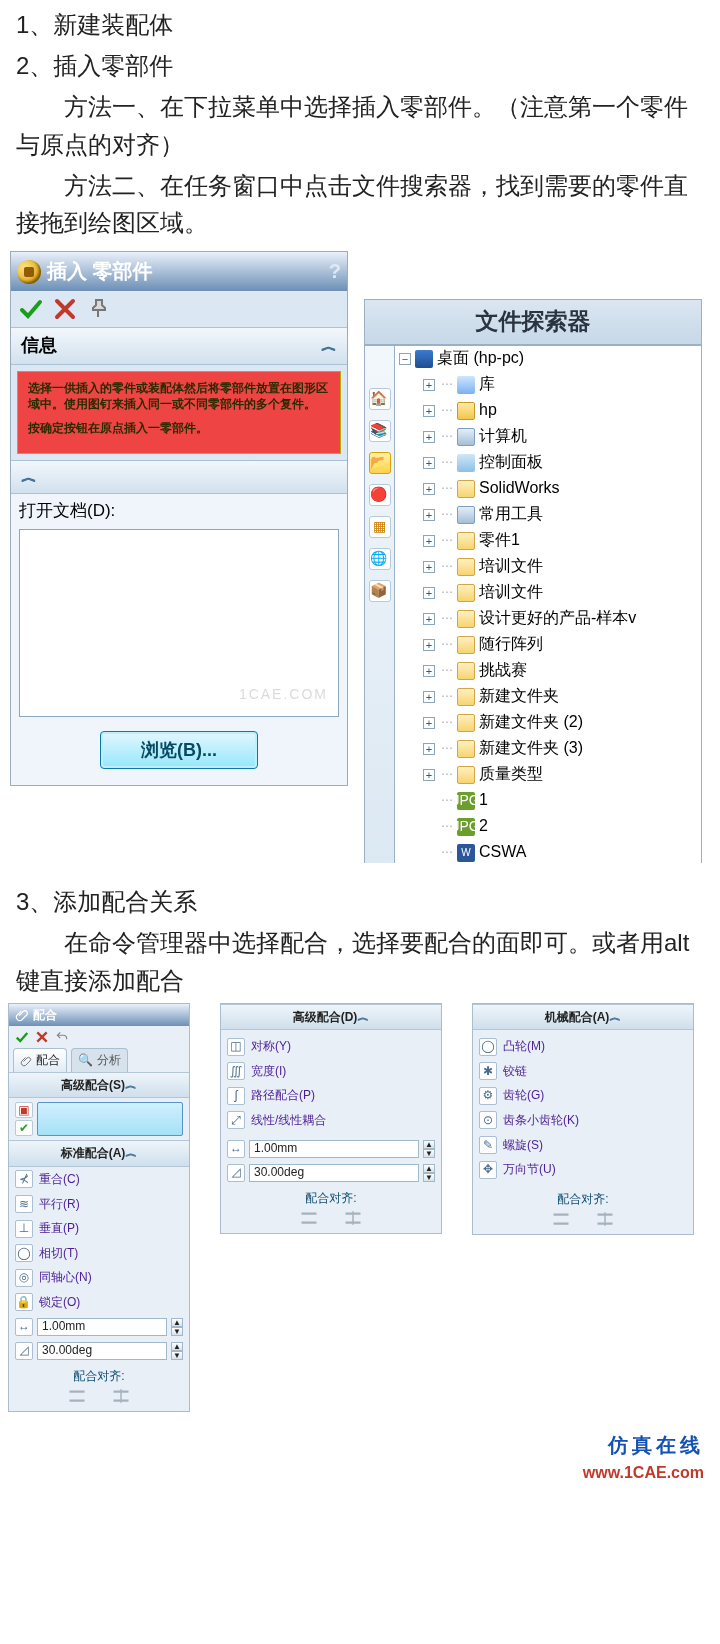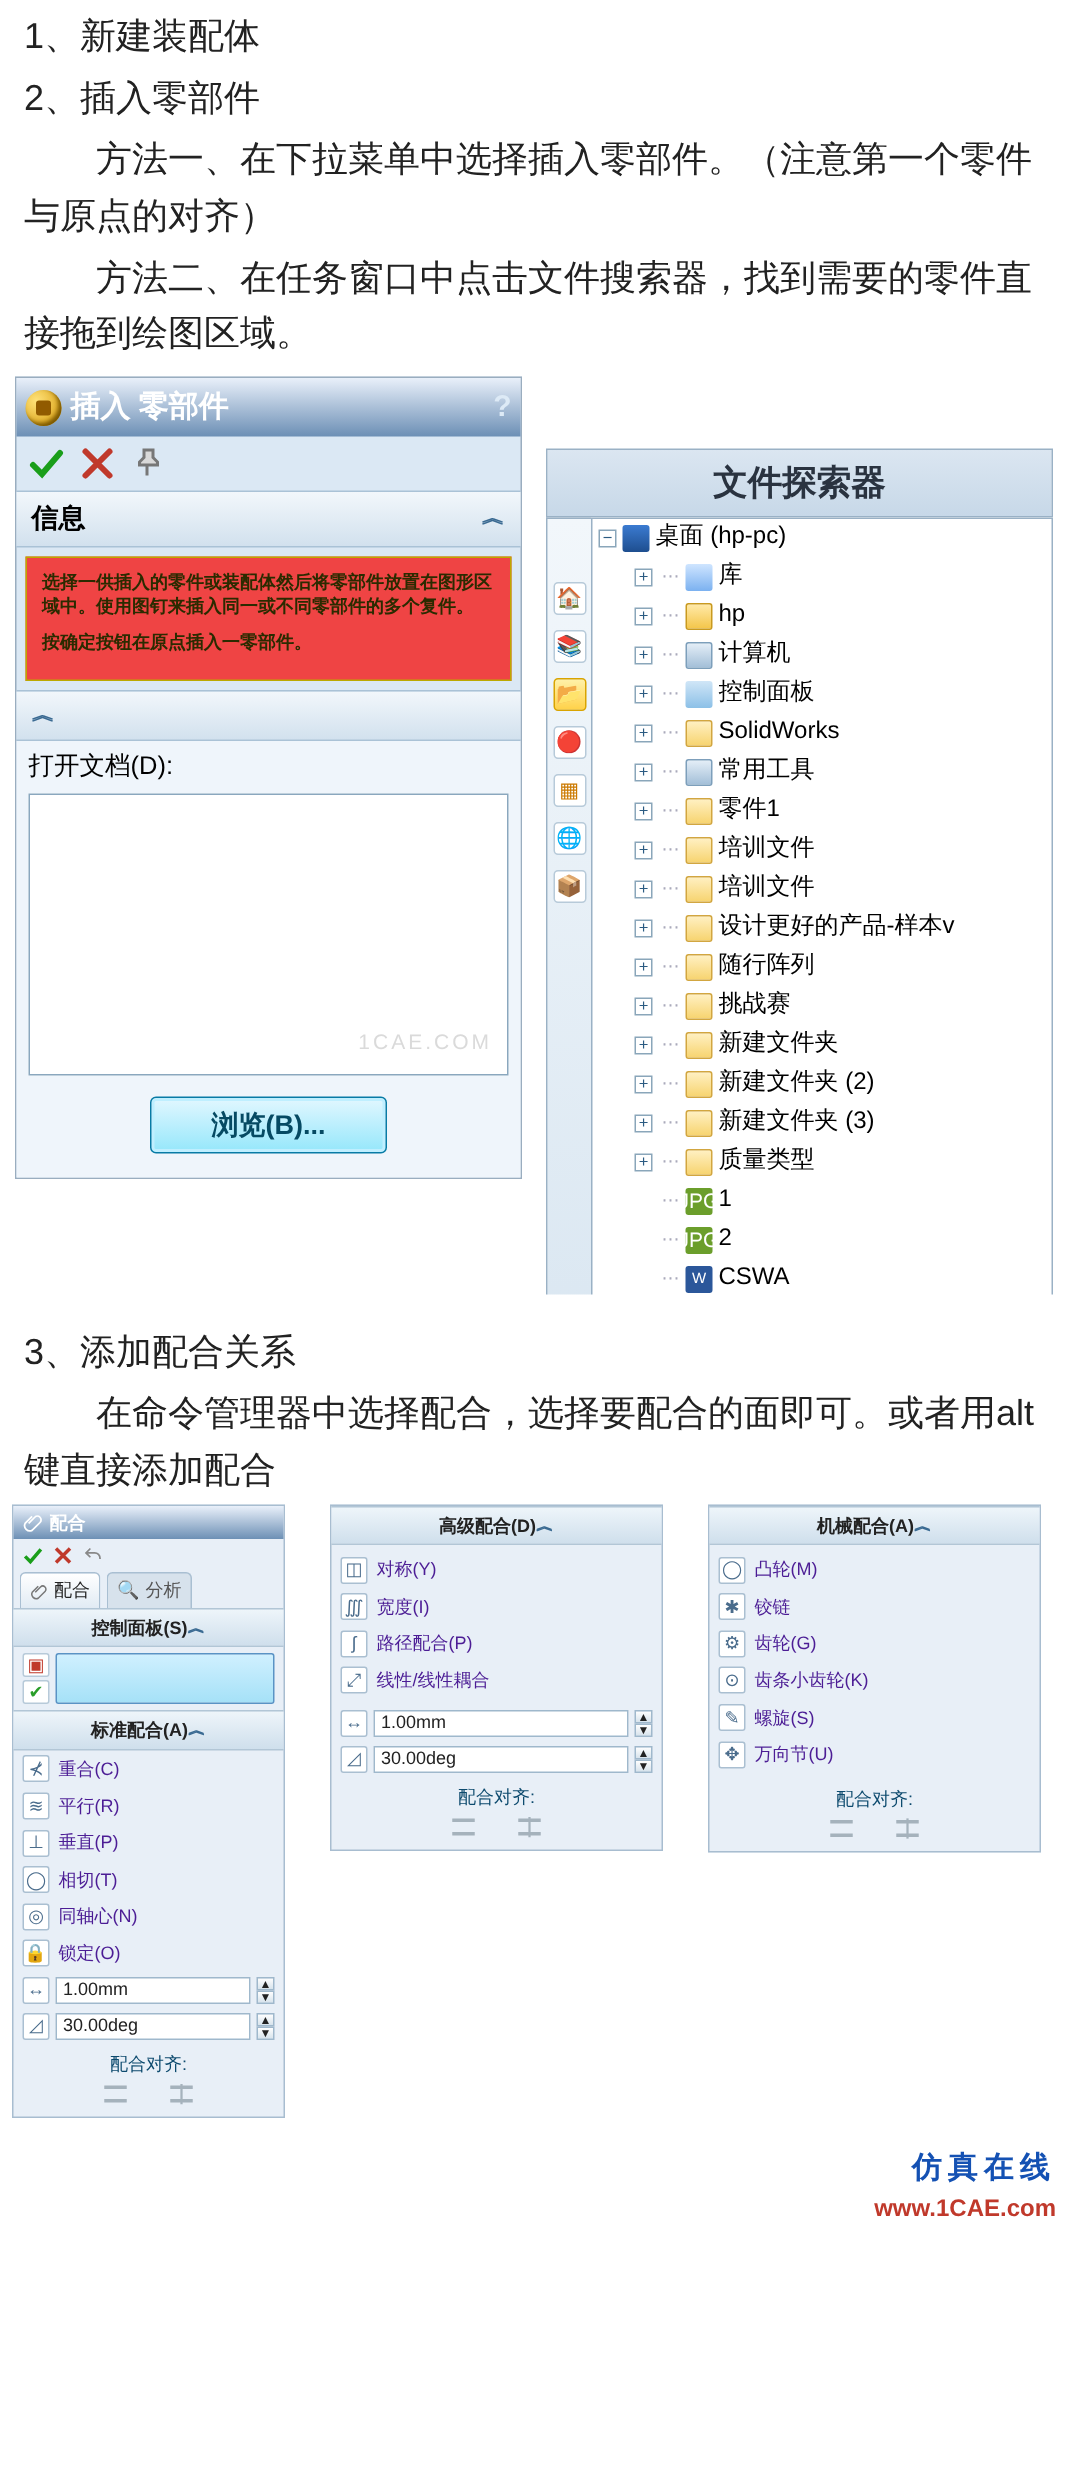--- a/index.html
+++ b/index.html
@@ -338,21 +338,21 @@
             <path d="M7 13l7-7a4 4 0 016 6l-9 9a6 6 0 01-8-8l8-8" stroke="#777" stroke-width="2" fill="none"></path>
           </svg>
         <span>配合</span>
       </div>
       <div class="tab inactive">
         <span style="color:#c28a00;">🔍</span>
         <span>分析</span>
       </div>
     </div>
     <div class="subhead">
-      <span>控制面板(S)</span>
+      <span>高级配合(S)</span>
       <span class="chev">︽</span>
     </div>
     <div class="selbox">
       <div class="sbtns">
         <div class="sb" style="color:#c0392b;">▣</div>
         <div class="sb" style="color:#2a9e2a;">✔</div>
       </div>
       <div class="field"></div>
     </div>
     <div class="subhead">

